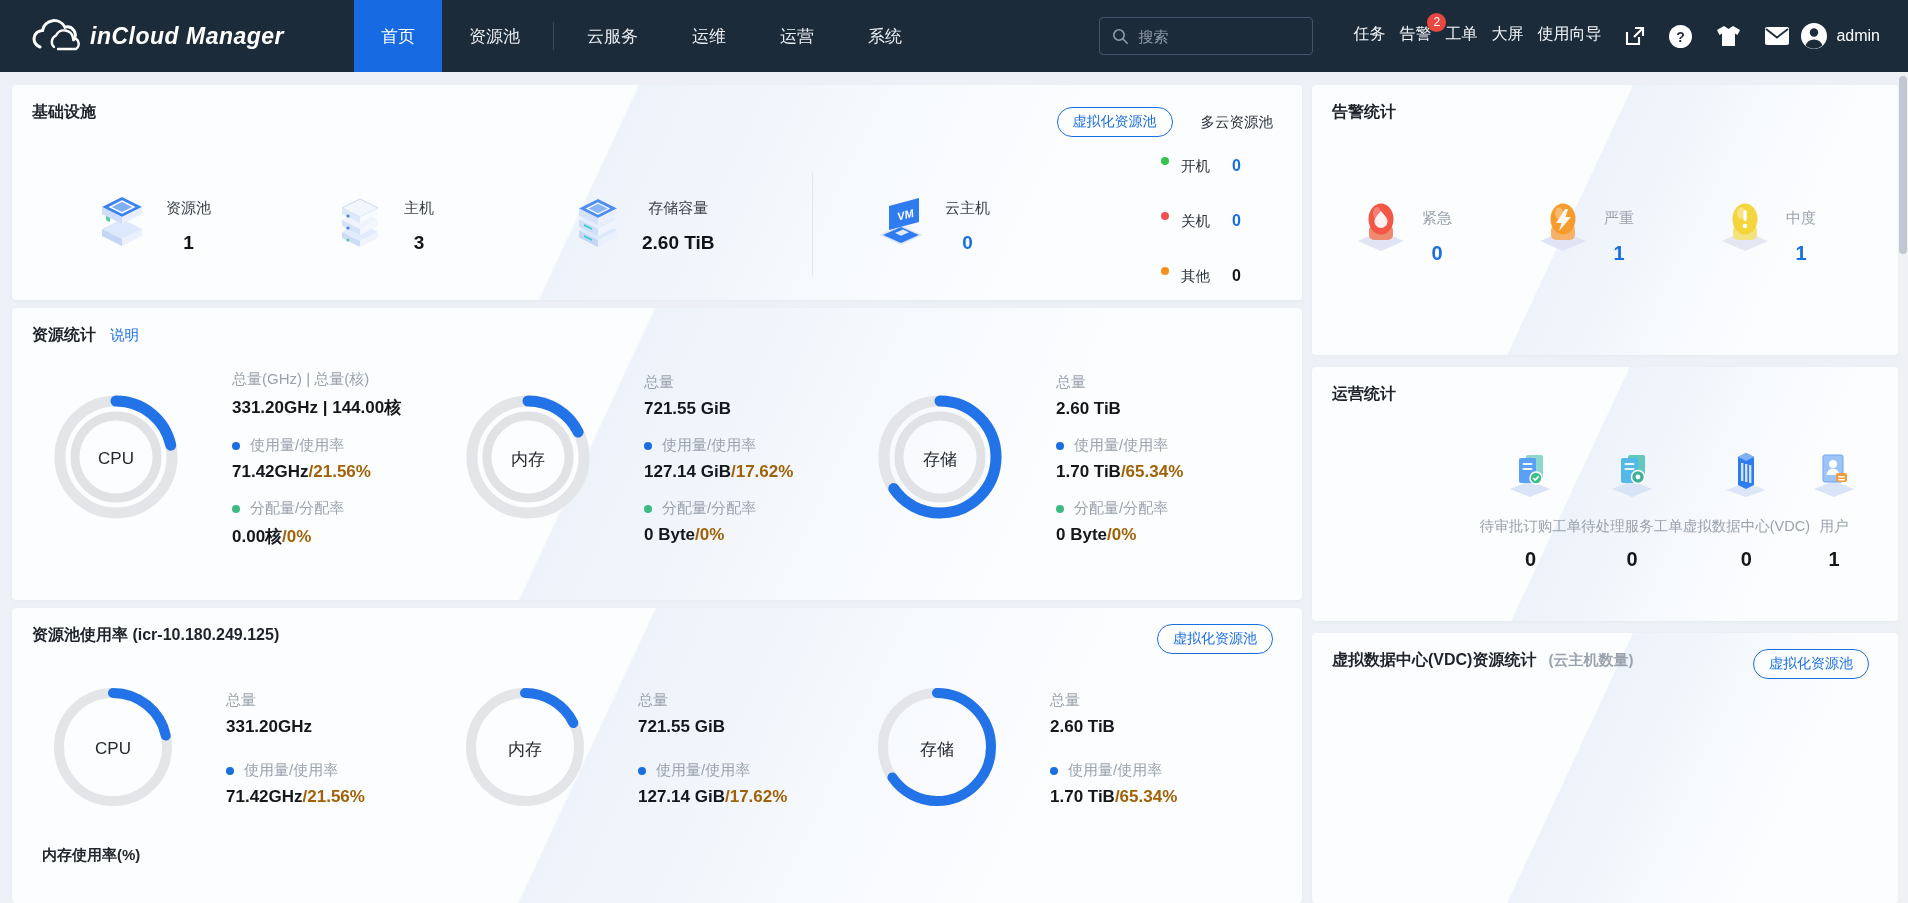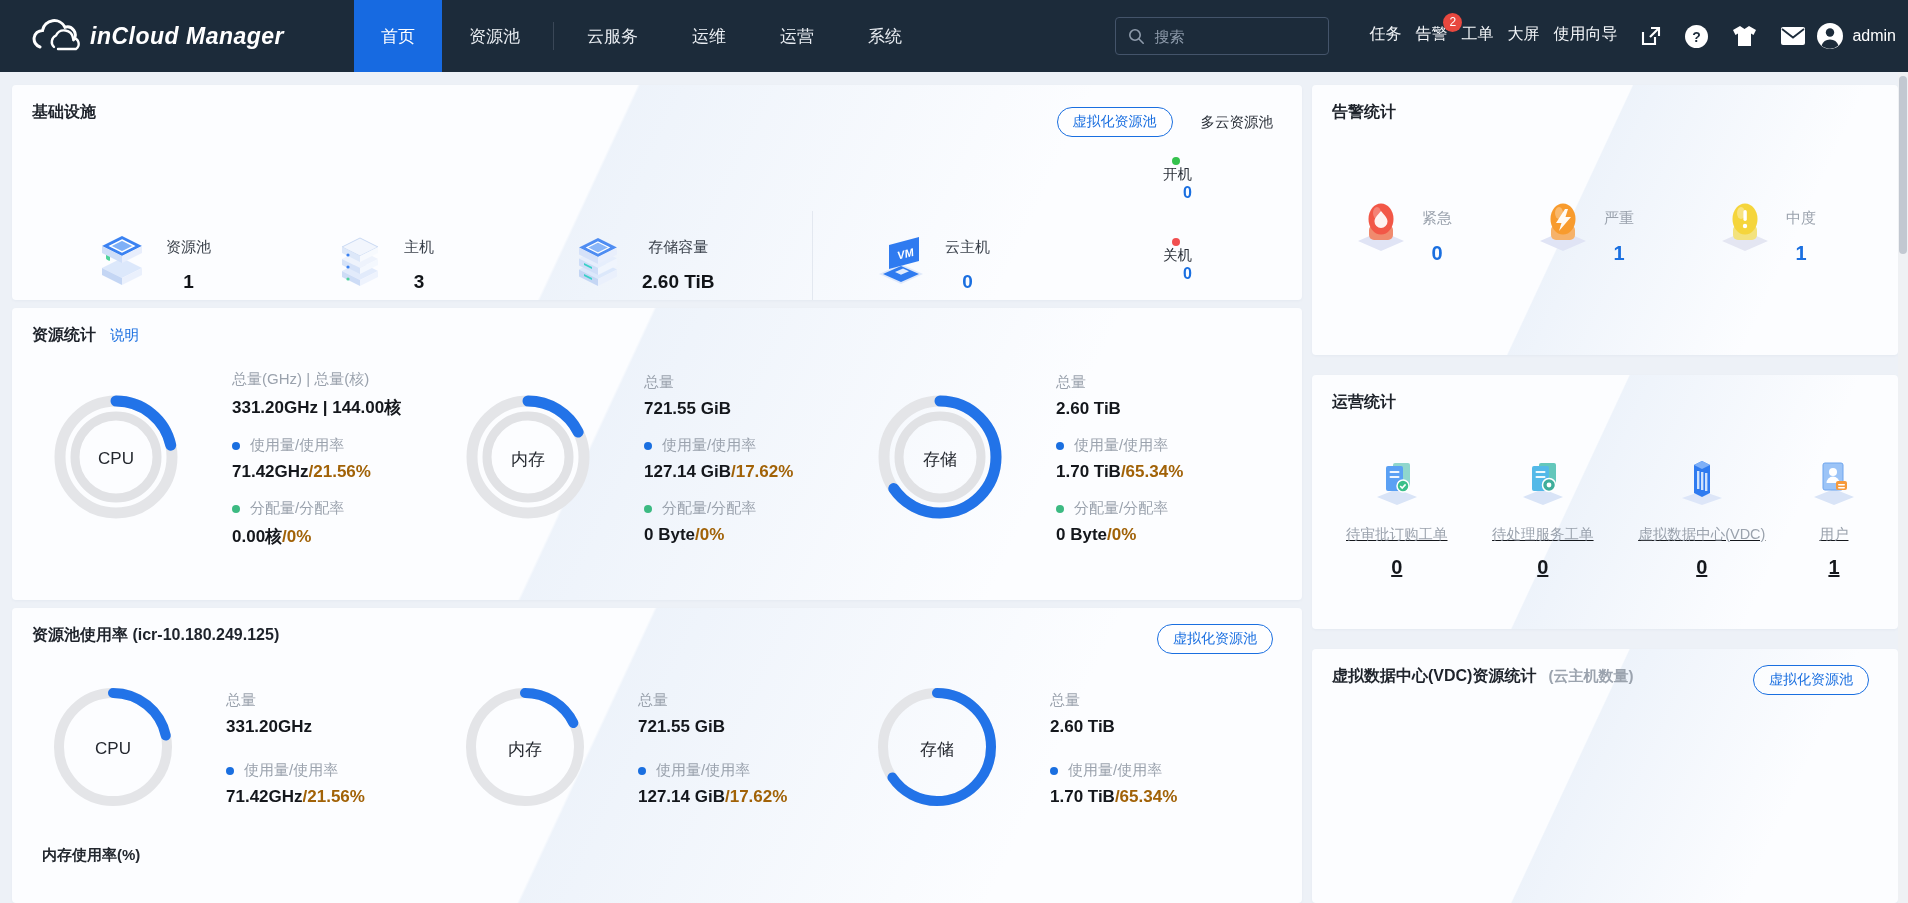--- a/index.html
+++ b/index.html
@@ -17,45 +17,45 @@
   .menu-item.active { background:#176ae1; color:#fff; }
   .menu-divider { width:1px; background:#3a4757; margin:22px 6px; }
   .search-box { margin-left:auto; width:214px; height:38px; border:1px solid #44546a; border-radius:4px; display:flex; align-items:center; gap:9px; padding:0 12px; }
   .search-box input { background:transparent; border:none; outline:none; color:#a7b2c0; font-size:15px; width:150px; font-family:inherit; }
   .search-box input::placeholder { color:#8e9bab; }
   .nav-links { display:flex; gap:14px; margin:0 16px 4px 40px; font-size:16px; }
   .nav-link { cursor:pointer; position:relative; color:#f2f5f8; }
   .nav-badge { position:absolute; top:-11px; right:-15px; min-width:19px; height:19px; border-radius:10px; background:#e8483f; color:#fff; font-size:12px; display:flex; align-items:center; justify-content:center; padding:0 4px; }
   .nav-icons { display:flex; gap:22px; align-items:center; margin:0 6px; }
   .nav-icons > span { cursor:pointer; display:flex; }
-  .avatar-group { display:flex; align-items:center; gap:8px; margin:0 12px 0 4px; font-size:16px; cursor:pointer; }
+  .avatar-group { display:flex; align-items:center; gap:8px; margin:0 28px 0 4px; font-size:16px; cursor:pointer; }
   
   .content { position:absolute; top:72px; left:0; right:10px; bottom:0; padding:13px 0 0 12px; display:flex; gap:10px; }
   .col-left { width:1388px; display:flex; flex-direction:column; gap:8px; }
-  .col-right { flex:1; display:flex; flex-direction:column; gap:20px; }
+  .col-right { flex:1; display:flex; flex-direction:column; gap:12px; }
   .card { background:#fcfdff; border-radius:4px; position:relative; overflow:hidden; box-shadow:0 1px 3px rgba(30,60,110,.04); }
   .card::before { content:""; position:absolute; inset:0; pointer-events:none;
     background:linear-gradient(115deg, rgba(226,235,247,0) 45%, rgba(223,233,246,.5) 45.2%, rgba(240,246,252,0) 78%); }
   .card-title { font-size:16px; font-weight:bold; color:#1e232b; padding:17px 20px 0 20px; position:relative; z-index:1; }
   .pill { border:1.5px solid #1a6fe0; color:#1a6fe0; border-radius:16px; padding:5px 15px; font-size:14px; background:rgba(255,255,255,.6); cursor:pointer; white-space:nowrap; }
   .tab-plain { color:#2b313a; font-size:14.5px; cursor:pointer; }
   
   .card-infra { height:215px; }
   .infra-tabs { position:absolute; top:22px; right:29px; display:flex; align-items:center; gap:28px; z-index:2; }
   .infra-row { display:flex; align-items:center; margin-top:36px; padding-left:82px; position:relative; z-index:1; }
   .infra-item { display:flex; align-items:flex-start; gap:16px; width:238px; }
   .infra-item:nth-child(4) { width:auto; }
   .infra-text { text-align:center; padding-top:6px; }
   .infra-label { font-size:15px; color:#3a414b; }
   .infra-value { font-size:19px; font-weight:bold; color:#111418; margin-top:14px; }
   .infra-value.blue { color:#1a6fe0; }
   .infra-divider { width:1px; height:104px; background:#e3e8f0; margin:0 30px 0 4px; }
   .vm-item { margin-left:26px; }
   .vm-states { margin-left:54px; display:flex; flex-direction:column; gap:36px; position:relative; top:-2px; }
-  .vm-state { display:flex; align-items:flex-end; font-size:14.5px; color:#2c323b;flex-direction:column; }
+  .vm-state { display:flex; align-items:flex-start; font-size:14.5px; color:#2c323b; }
   .vm-state .dot { margin-right:12px; }
   .vm-state-value { margin-left:22px; font-weight:bold; font-size:16px; color:#1a6fe0; }
   .vm-state:nth-child(3) .vm-state-value { color:#14171c; }
   .dot { display:inline-block; width:8px; height:8px; border-radius:50%; }
   .dot-green { background:#35c24d; }
   .dot-red { background:#f14f50; }
   .dot-orange { background:#f78f1e; }
   .dot-blue { background:#1a6fe0; }
   .dot-mint { background:#3cba82; }
   
@@ -83,21 +83,21 @@
   .chart-titles { display:flex; margin-top:30px; padding-left:30px; position:relative; z-index:1; }
   .chart-title { font-size:15px; font-weight:bold; color:#23282f; width:628px; }
   
   .card-alarm { height:270px; }
   .alarm-row { display:flex; margin-top:74px; padding-left:40px; position:relative; z-index:1; }
   .alarm-item { display:flex; align-items:flex-start; gap:12px; width:182px; }
   .alarm-text { text-align:center; padding-top:12px; }
   .alarm-label { font-size:15px; color:#9aa2ad; }
   .alarm-value { font-size:20px; font-weight:bold; color:#1a6fe0; margin-top:14px; }
   .card-ops { height:254px; }
-  .ops-row { display:flex; justify-content:space-between; padding:0 40px 0 34px; margin-top:44px; position:relative; z-index:1;text-decoration:underline; }
+  .ops-row { display:flex; justify-content:flex-end; padding:0 40px 0 26px; margin-top:44px; position:relative; z-index:1; }
   .ops-item { display:flex; flex-direction:column; align-items:center; }
   .ops-label { font-size:14.5px; color:#9aa2ad; margin-top:14px; white-space:nowrap; }
   .ops-value { font-size:20px; font-weight:bold; color:#14171c; margin-top:12px; }
   .card-vdc { flex:1; }
   .vdc-title-row { display:flex; align-items:baseline; gap:12px; }
   .vdc-subtitle { font-size:15px; font-weight:bold; color:#9ba3ae; }
   .empty-state { display:flex; flex-direction:column; align-items:center; margin-top:38px; position:relative; z-index:1; }
   .empty-text { color:#c3cad5; font-size:17px; margin-top:4px; }
   
   .scrollbar { position:absolute; top:72px; right:0; bottom:0; width:10px; background:#eff1f4; }

